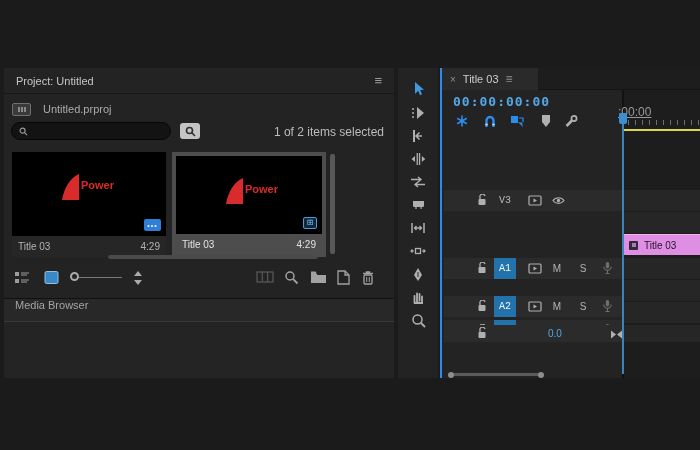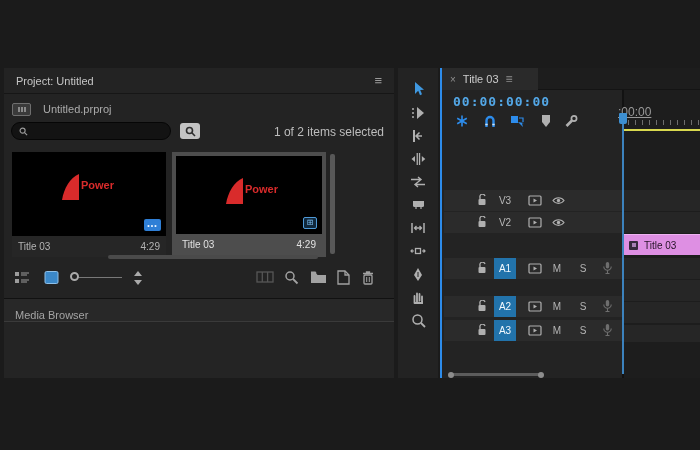--- a/index.html
+++ b/index.html
@@ -47,21 +47,21 @@
   .tile-dur { margin-left:auto; }
   .v-scrollbar { position:absolute; left:326px; top:2px; width:5px; height:100px; background:#585858; border-radius:2px; }
   .h-scrollbar { position:absolute; left:104px; top:187px; width:210px; height:4px; background:#4a4a4a; border-radius:2px; }
 
   .pp-toolbar { position:absolute; left:0; top:194px; width:100%; height:32px; }
   .pt-icon { position:absolute; top:8px; }
   .slider-track { position:absolute; left:72px; top:15px; width:46px; height:1px; background:#787878; }
   .slider-knob { position:absolute; left:66px; top:10px; width:9px; height:9px; border:2px solid #aaaaaa; border-radius:50%; background:#232323; }
 
   .mb-row { position:absolute; left:0; top:230px; width:100%; height:24px; background:#282828;
-            border-top:1px solid #111; border-bottom:1px solid #3a3a3a; display:flex; align-items:flex-end; padding:0 11px; }
+            border-top:1px solid #111; border-bottom:1px solid #3a3a3a; display:flex; align-items:flex-start; padding:0 11px; }
   .mb-label { font-size:11px; color:#a4a4a4; }
   .mb-body { position:absolute; left:0; top:255px; width:100%; height:55px; background:#242424; }
 
   
   .tools-panel { position:absolute; left:398px; top:68px; width:40px; height:310px; background:#232323; }
   .tool { position:absolute; left:11px; width:18px; height:18px; display:flex; align-items:center; justify-content:center; }
 
   
   .timeline-panel { position:absolute; left:440px; top:68px; width:260px; height:310px; background:#232323;
                     border-left:2px solid #2d8ceb; }
@@ -81,21 +81,21 @@
   .ticks { position:absolute; left:186px; right:0; top:52px; height:5px;
            background:repeating-linear-gradient(90deg,#6e6e6e 0 1px,transparent 1px 7px); }
   .work-area-bar { position:absolute; left:182px; right:0; top:61px; height:2px; background:#d9d94f; }
   .playhead-head { position:absolute; left:177px; top:45px; width:8px; height:11px; background:#3d8fd1; border-radius:1px 1px 2px 2px; }
   .playhead-line { position:absolute; left:180px; top:56px; width:2px; height:250px; background:#3c82bd; }
 
   .track-row { position:absolute; left:2px; width:178px; height:21px; background:#2b2b2b; }
   .row-strip { position:absolute; left:182px; right:0; height:21px; background:#262626; }
   .lock { position:absolute; left:33px; top:4px; }
   .tr-label { position:absolute; left:50px; top:0; width:22px; height:21px; display:flex; align-items:center;
-              justify-content:center; font-size:10px; color:#b8b8b8; }
+              justify-content:center; font-size:10px; color:#b8b8b8;font-family:Liberation Mono, monospace; }
   .tr-label.target { background:#2273ab; color:#f2f8fd; }
   .sync { position:absolute; left:84px; top:5px; }
   .eye { position:absolute; left:108px; top:6px; }
   .ms { position:absolute; top:0; height:21px; width:14px; display:flex; align-items:center; justify-content:center;
         font-size:10px; color:#b4b4b4; }
   .mic { position:absolute; left:158px; top:3px; }
   .master-level { position:absolute; left:104px; top:3px; font-size:10px; color:#53a7e6; }
   .bowtie { position:absolute; left:166px; top:5px; }
 
   .clip { position:absolute; left:182px; right:0; top:166px; height:21px; background:#de8fe3;
@@ -346,35 +346,20 @@
         <rect x="1" y="1" width="12" height="9" rx="1" fill="none" stroke="#b0b0b0" stroke-width="1.2"></rect>
           <path d="M5.5 3.5 L9 5.5 L5.5 7.5 Z" fill="#b0b0b0"></path>
       </svg>
       <svg class="eye" width="13" height="9" viewBox="0 0 13 9">
         <path d="M1 4.5 C3.5 0.8 9.5 0.8 12 4.5 C9.5 8.2 3.5 8.2 1 4.5 Z" fill="none" stroke="#b0b0b0" stroke-width="1.2"></path>
           <circle cx="6.5" cy="4.5" r="1.7" fill="#b0b0b0"></circle>
       </svg>
     </div>
     <div class="row-strip" style="top:122px"></div>
 
-    <div class="track-row" style="top:144px">
-      <svg class="lock" width="11" height="13" viewBox="0 0 11 13">
-        <path d="M3 5 V3.5 A2.5 2.5 0 0 1 8 2" fill="none" stroke="#b0b0b0" stroke-width="1.3"></path>
-          <rect x="1.5" y="5" width="7" height="6" rx="1" fill="#b0b0b0"></rect>
-      </svg>
-      <span class="tr-label">V2</span>
-      <svg class="sync" width="14" height="11" viewBox="0 0 14 11">
-        <rect x="1" y="1" width="12" height="9" rx="1" fill="none" stroke="#b0b0b0" stroke-width="1.2"></rect>
-          <path d="M5.5 3.5 L9 5.5 L5.5 7.5 Z" fill="#b0b0b0"></path>
-      </svg>
-      <svg class="eye" width="13" height="9" viewBox="0 0 13 9">
-        <path d="M1 4.5 C3.5 0.8 9.5 0.8 12 4.5 C9.5 8.2 3.5 8.2 1 4.5 Z" fill="none" stroke="#b0b0b0" stroke-width="1.2"></path>
-          <circle cx="6.5" cy="4.5" r="1.7" fill="#b0b0b0"></circle>
-      </svg>
-    </div>
     <div class="row-strip" style="top:144px"></div>
 
     <div class="row-strip" style="top:166px"></div>
 
     <div class="track-row" style="top:190px">
       <svg class="lock" width="11" height="13" viewBox="0 0 11 13">
         <path d="M3 5 V3.5 A2.5 2.5 0 0 1 8 2" fill="none" stroke="#b0b0b0" stroke-width="1.3"></path>
           <rect x="1.5" y="5" width="7" height="6" rx="1" fill="#b0b0b0"></rect>
       </svg>
       <span class="tr-label target">A1</span>
@@ -422,20 +407,31 @@
       </svg>
       <span class="ms" style="left:106px">M</span>
       <span class="ms" style="left:132px">S</span>
       <svg class="mic" width="11" height="14" viewBox="0 0 11 14">
         <rect x="3.8" y="1" width="3.4" height="6.5" rx="1.7" fill="#6e6e6e"></rect>
           <path d="M1.8 5.5 a3.7 3.7 0 0 0 7.4 0 M5.5 9.5 v2.5 M3.5 12.5 h4" fill="none" stroke="#6e6e6e" stroke-width="1.1"></path>
       </svg>
     </div>
     <div class="row-strip" style="top:234px"></div>
 
+    <div class="track-row" style="top:257px;height:17px">
+      <svg class="lock" style="top:2px" width="11" height="13" viewBox="0 0 11 13">
+        <path d="M3 5 V3.5 A2.5 2.5 0 0 1 8 2" fill="none" stroke="#b0b0b0" stroke-width="1.3"></path>
+          <rect x="1.5" y="5" width="7" height="6" rx="1" fill="#b0b0b0"></rect>
+      </svg>
+      <span class="master-level">0.0</span>
+      <svg class="bowtie" width="13" height="9" viewBox="0 0 13 9">
+        <path d="M1 0.5 L6 4.5 L1 8.5 Z" fill="#b0b0b0"></path>
+          <path d="M12 0.5 L7 4.5 L12 8.5 Z" fill="#b0b0b0"></path>
+      </svg>
+    </div>
     <div class="row-strip" style="top:257px;height:17px"></div>
 
     <div class="clip">
       <span class="fx-badge">
           <i></i>
         </span>
       <span class="clip-label">Title 03</span>
     </div>
 
     <div class="playhead-line"></div>

